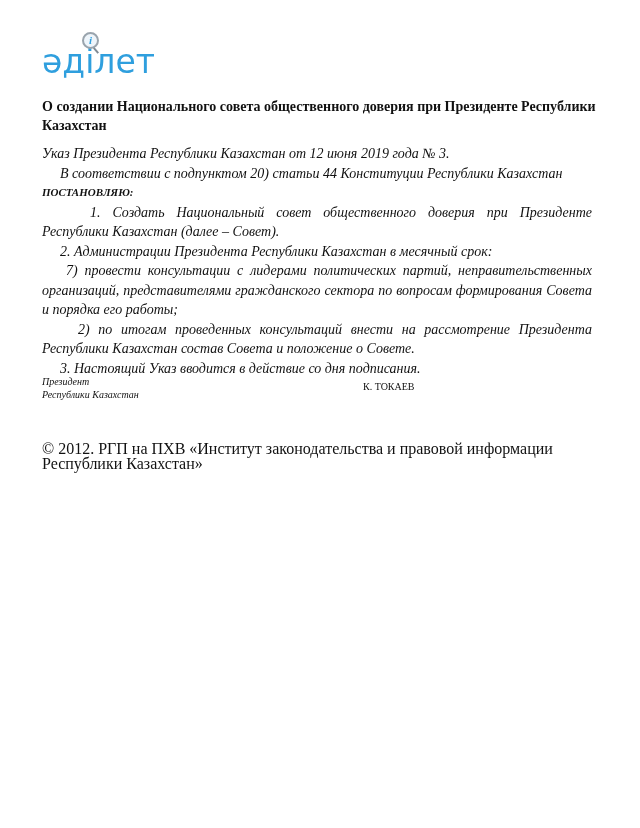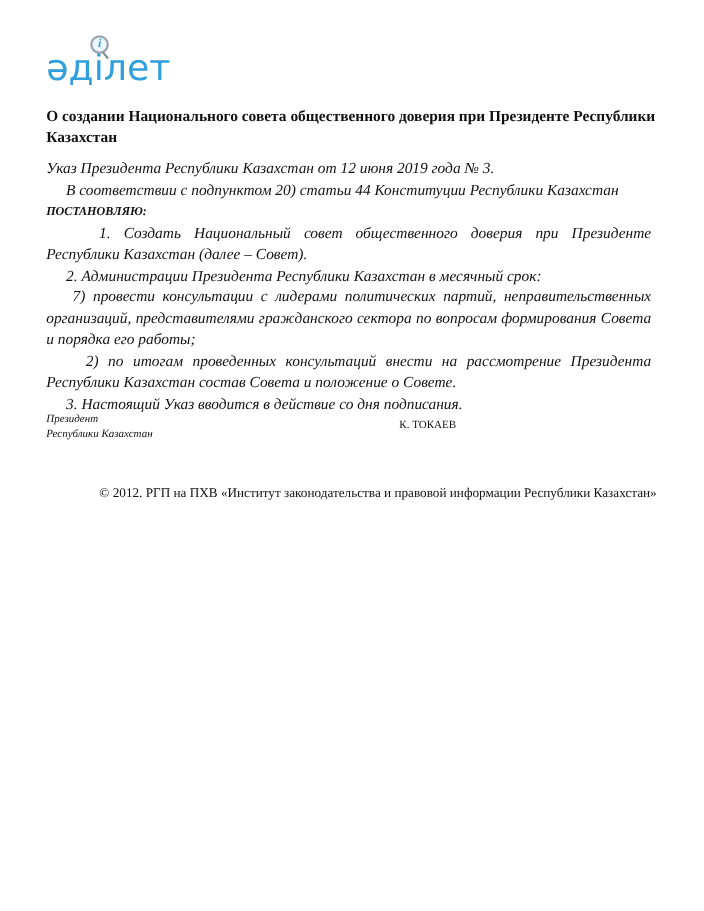--- a/index.html
+++ b/index.html
@@ -16,21 +16,21 @@
   .title { position: absolute; left: 42px; top: 97px; width: 555px; font-size: 14px; font-weight: bold; line-height: 19px; }
   .body { position: absolute; left: 42px; top: 144px; width: 550px; font-size: 14px; line-height: 19.5px; font-style: italic; }
   .body p { margin: 0; text-align: justify; }
   .ind1 { text-indent: 18px; }
   .ind2 { text-indent: 48px; }
   .ind3 { text-indent: 24px; }
   .ind4 { text-indent: 36px; }
   .bold { font-weight: bold; font-size: 11px; }
   .sig-left { position: absolute; left: 42px; top: 375px; width: 110px; font-style: italic; font-size: 10px; line-height: 13px; text-align: left; }
   .sig-right { position: absolute; left: 352px; top: 381px; font-size: 10px; margin-left: 11px; }
-  .footer { position: absolute; left: 42px; top: 441px; width: 555px; font-size: 12px; line-height: 15px; text-align: right; }
+  .footer { position: absolute; left: 42px; top: 441px; width: 555px; font-size: 16px; line-height: 15px; text-align: left; }
 </style>
 </head>
 <body>
 
 <div class="logo">
   <span class="logo-text"><span>әд</span><span class="logo-i"><span>і</span><span class="logo-lens">i</span><span class="logo-handle"></span></span><span>лет</span></span>
 </div>
 
 <div class="title">О создании Национального совета общественного доверия при Президенте Республики Казахстан</div>
 

